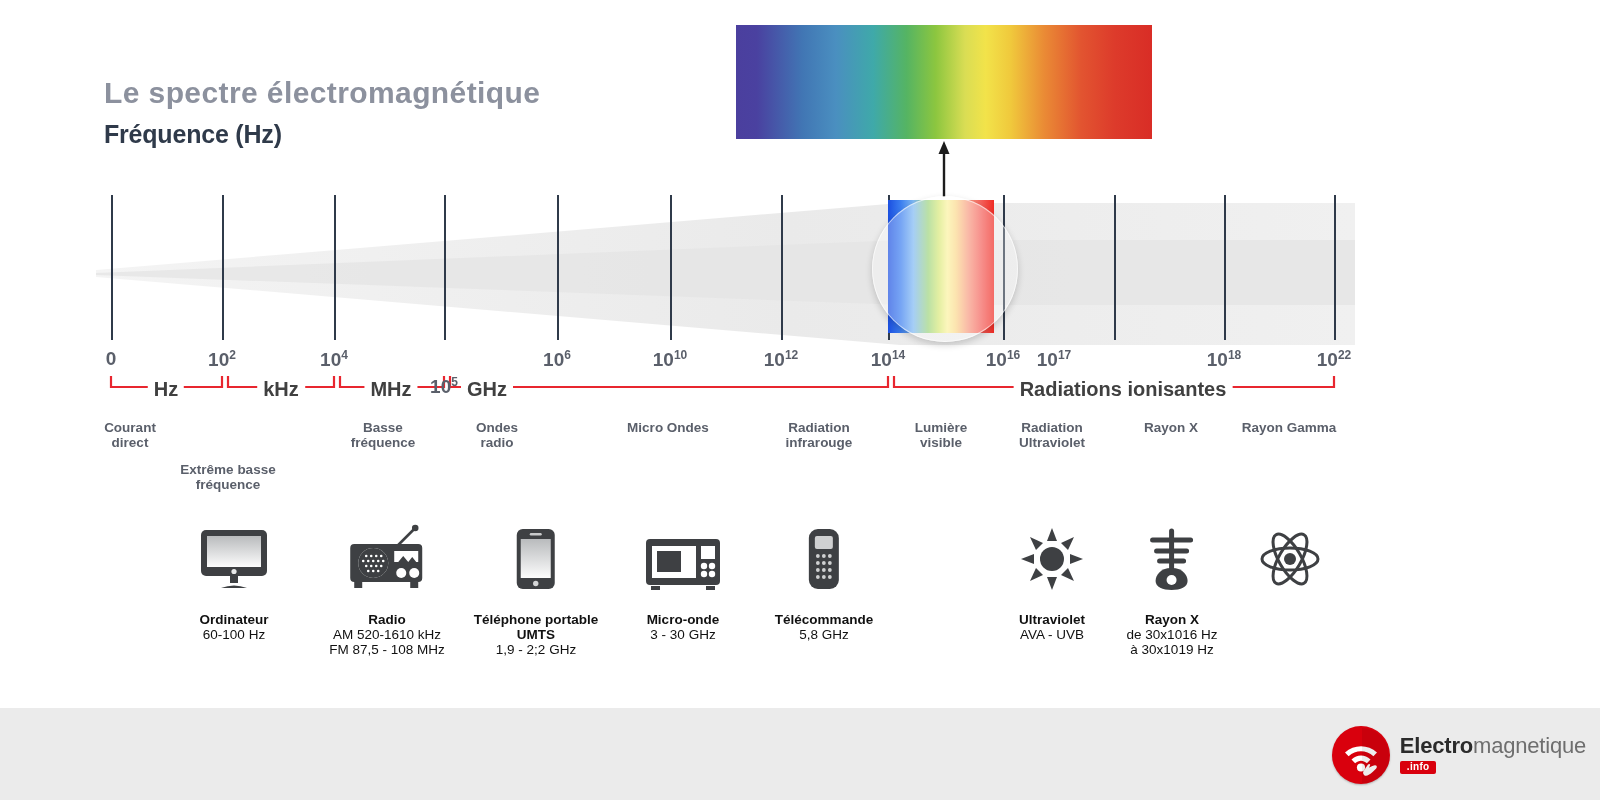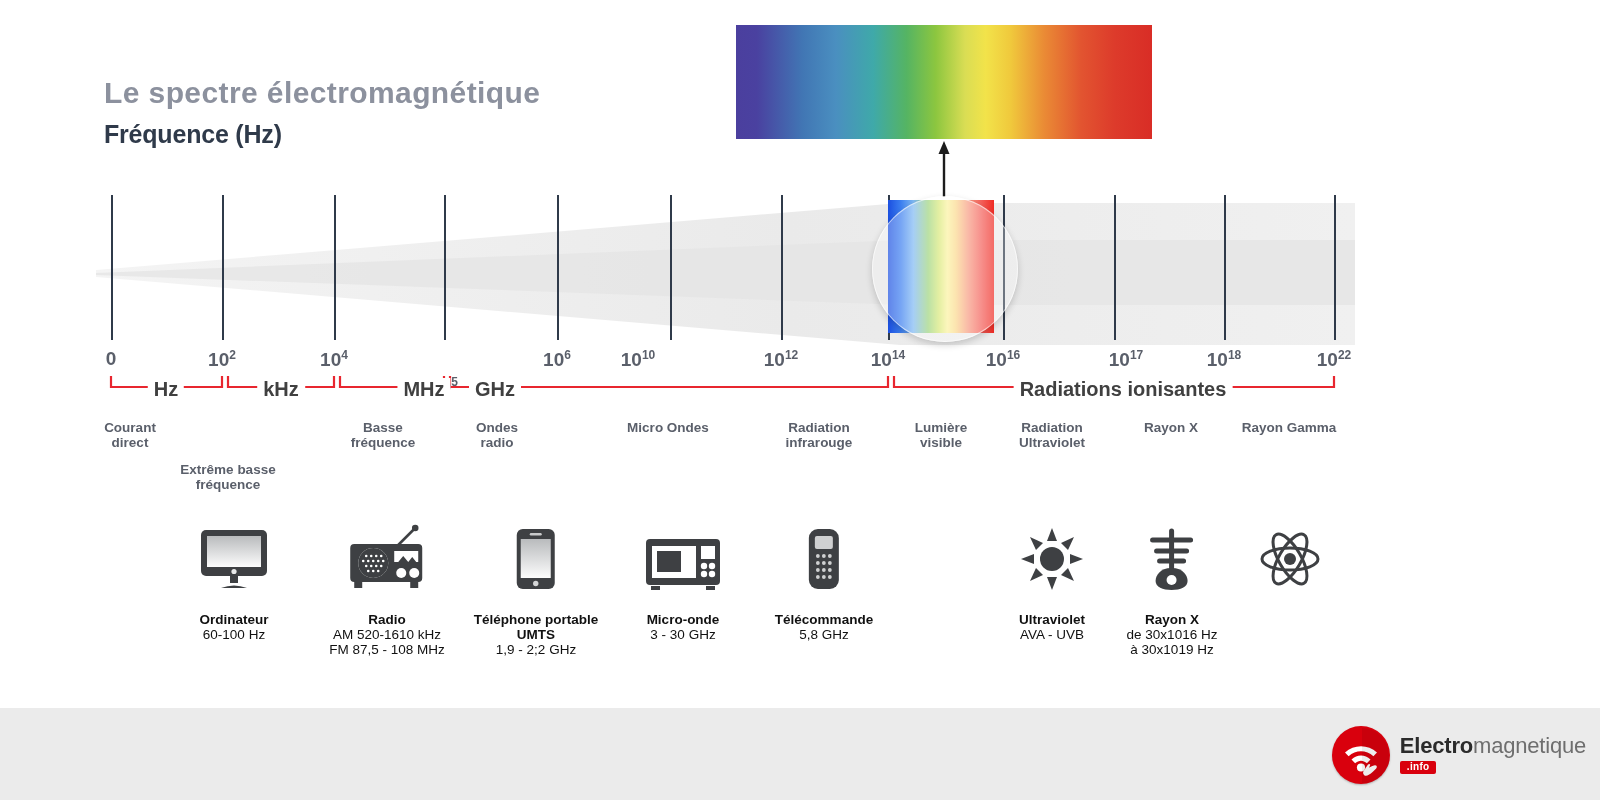--- a/index.html
+++ b/index.html
@@ -204,31 +204,31 @@
         <span class="logo-badge">.info</span>
       </div>
     </div>
   </div>
 
 <div class="tick-label" style="left: 111px;">0</div>
     <div class="tick-label" style="left: 222px;">10<sup>2</sup></div>
     <div class="tick-label" style="left: 334px;">10<sup>4</sup></div>
     <div class="tick-label" style="left: 444px; margin-top: 27px;">10<sup>5</sup></div>
     <div class="tick-label" style="left: 557px;">10<sup>6</sup></div>
-    <div class="tick-label" style="left: 638px; text-align: right;">10<sup>10</sup></div>
+    <div class="tick-label" style="left: 670px; text-align: right;">10<sup>10</sup></div>
     <div class="tick-label" style="left: 781px;">10<sup>12</sup></div>
     <div class="tick-label" style="left: 888px;">10<sup>14</sup></div>
     <div class="tick-label" style="left: 1003px;">10<sup>16</sup></div>
-    <div class="tick-label" style="left: 1126px;">10<sup>17</sup></div>
+    <div class="tick-label" style="left: 1054px;">10<sup>17</sup></div>
     <div class="tick-label" style="left: 1224px;">10<sup>18</sup></div>
     <div class="tick-label" style="left: 1334px;">10<sup>22</sup></div>
     <div class="band-label" style="left: 166px;">Hz</div>
     <div class="band-label" style="left: 281px;">kHz</div>
-    <div class="band-label" style="left: 391px; margin-left: 33px;">MHz</div>
-    <div class="band-label" style="left: 487px; margin-left: 8px;">GHz</div>
+    <div class="band-label" style="left: 391px;">MHz</div>
+    <div class="band-label" style="left: 487px;">GHz</div>
     <div class="band-label" style="left: 1123px;">Radiations ionisantes</div>
     <div class="cat-label" style="left: 130px;">Courant<br>direct</div>
     <div class="cat-label" style="left: 228px; margin-top: 42px;">Extrême basse<br>fréquence</div>
     <div class="cat-label" style="left: 383px;">Basse<br>fréquence</div>
     <div class="cat-label" style="left: 497px;">Ondes<br>radio</div>
     <div class="cat-label" style="left: 668px;">Micro Ondes</div>
     <div class="cat-label" style="left: 819px;">Radiation<br>infrarouge</div>
     <div class="cat-label" style="left: 941px;">Lumière<br>visible</div>
     <div class="cat-label" style="left: 1052px;">Radiation<br>Ultraviolet</div>
     <div class="cat-label" style="left: 1171px;">Rayon X</div>

